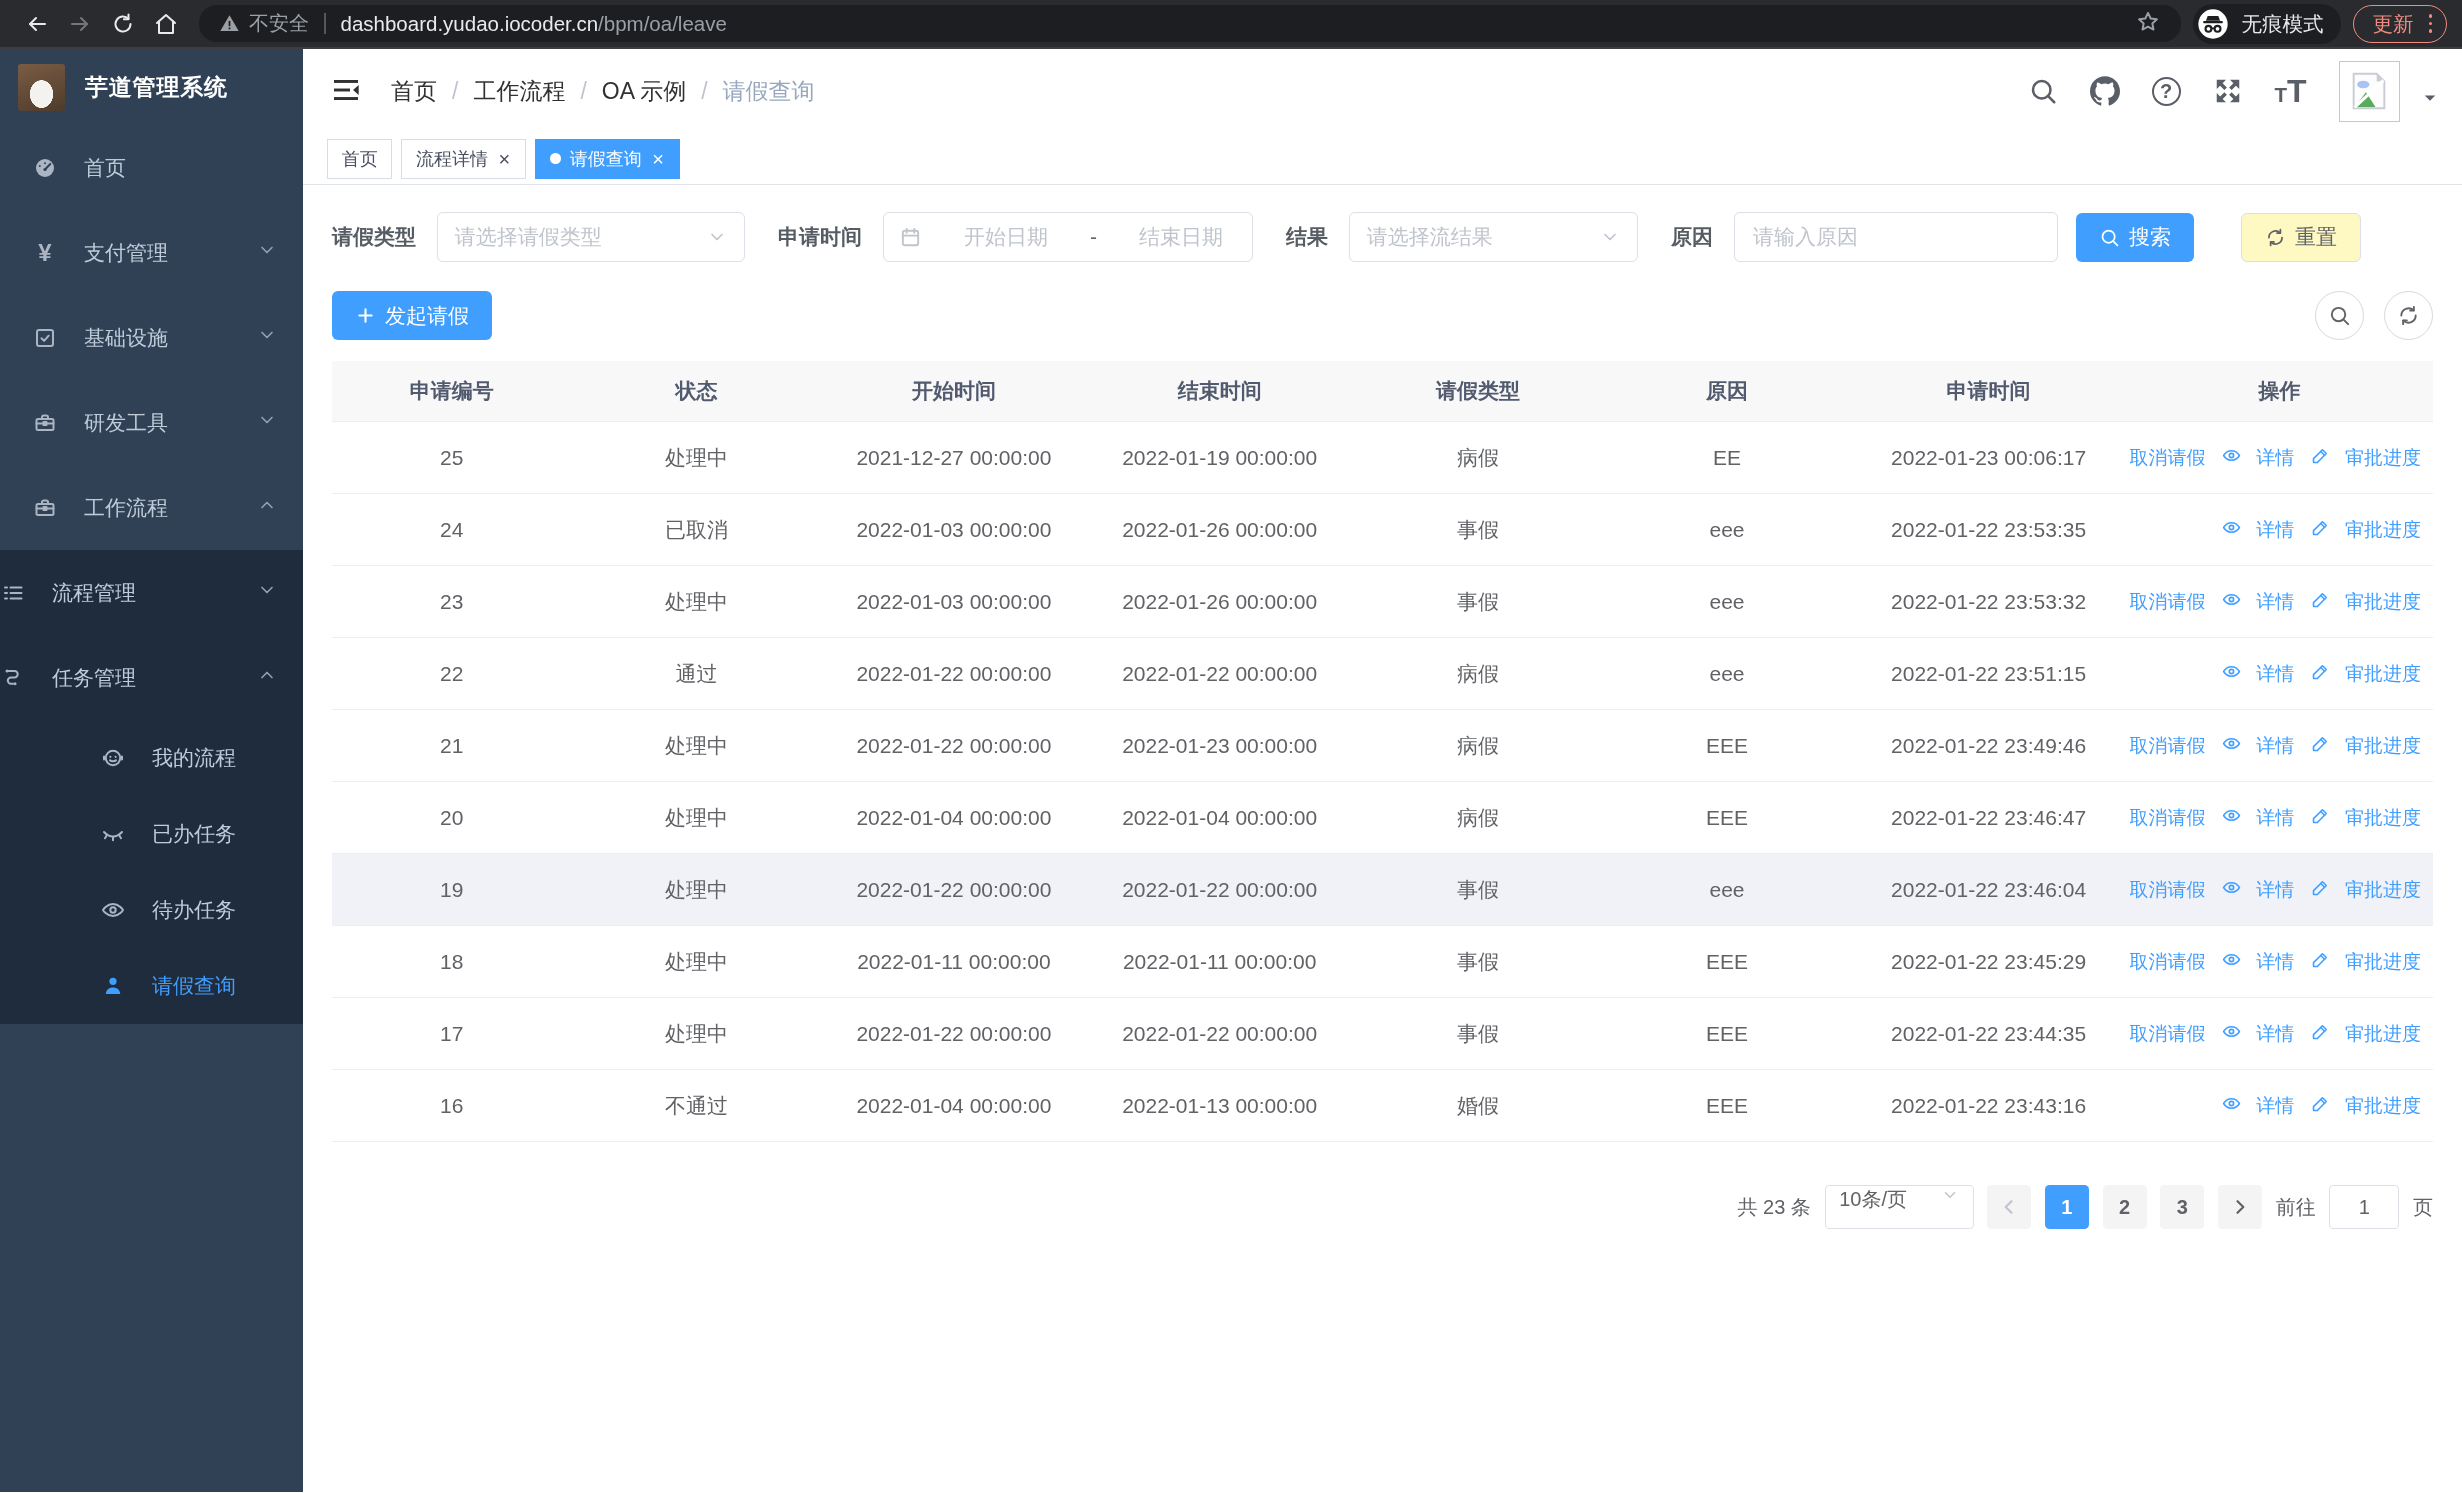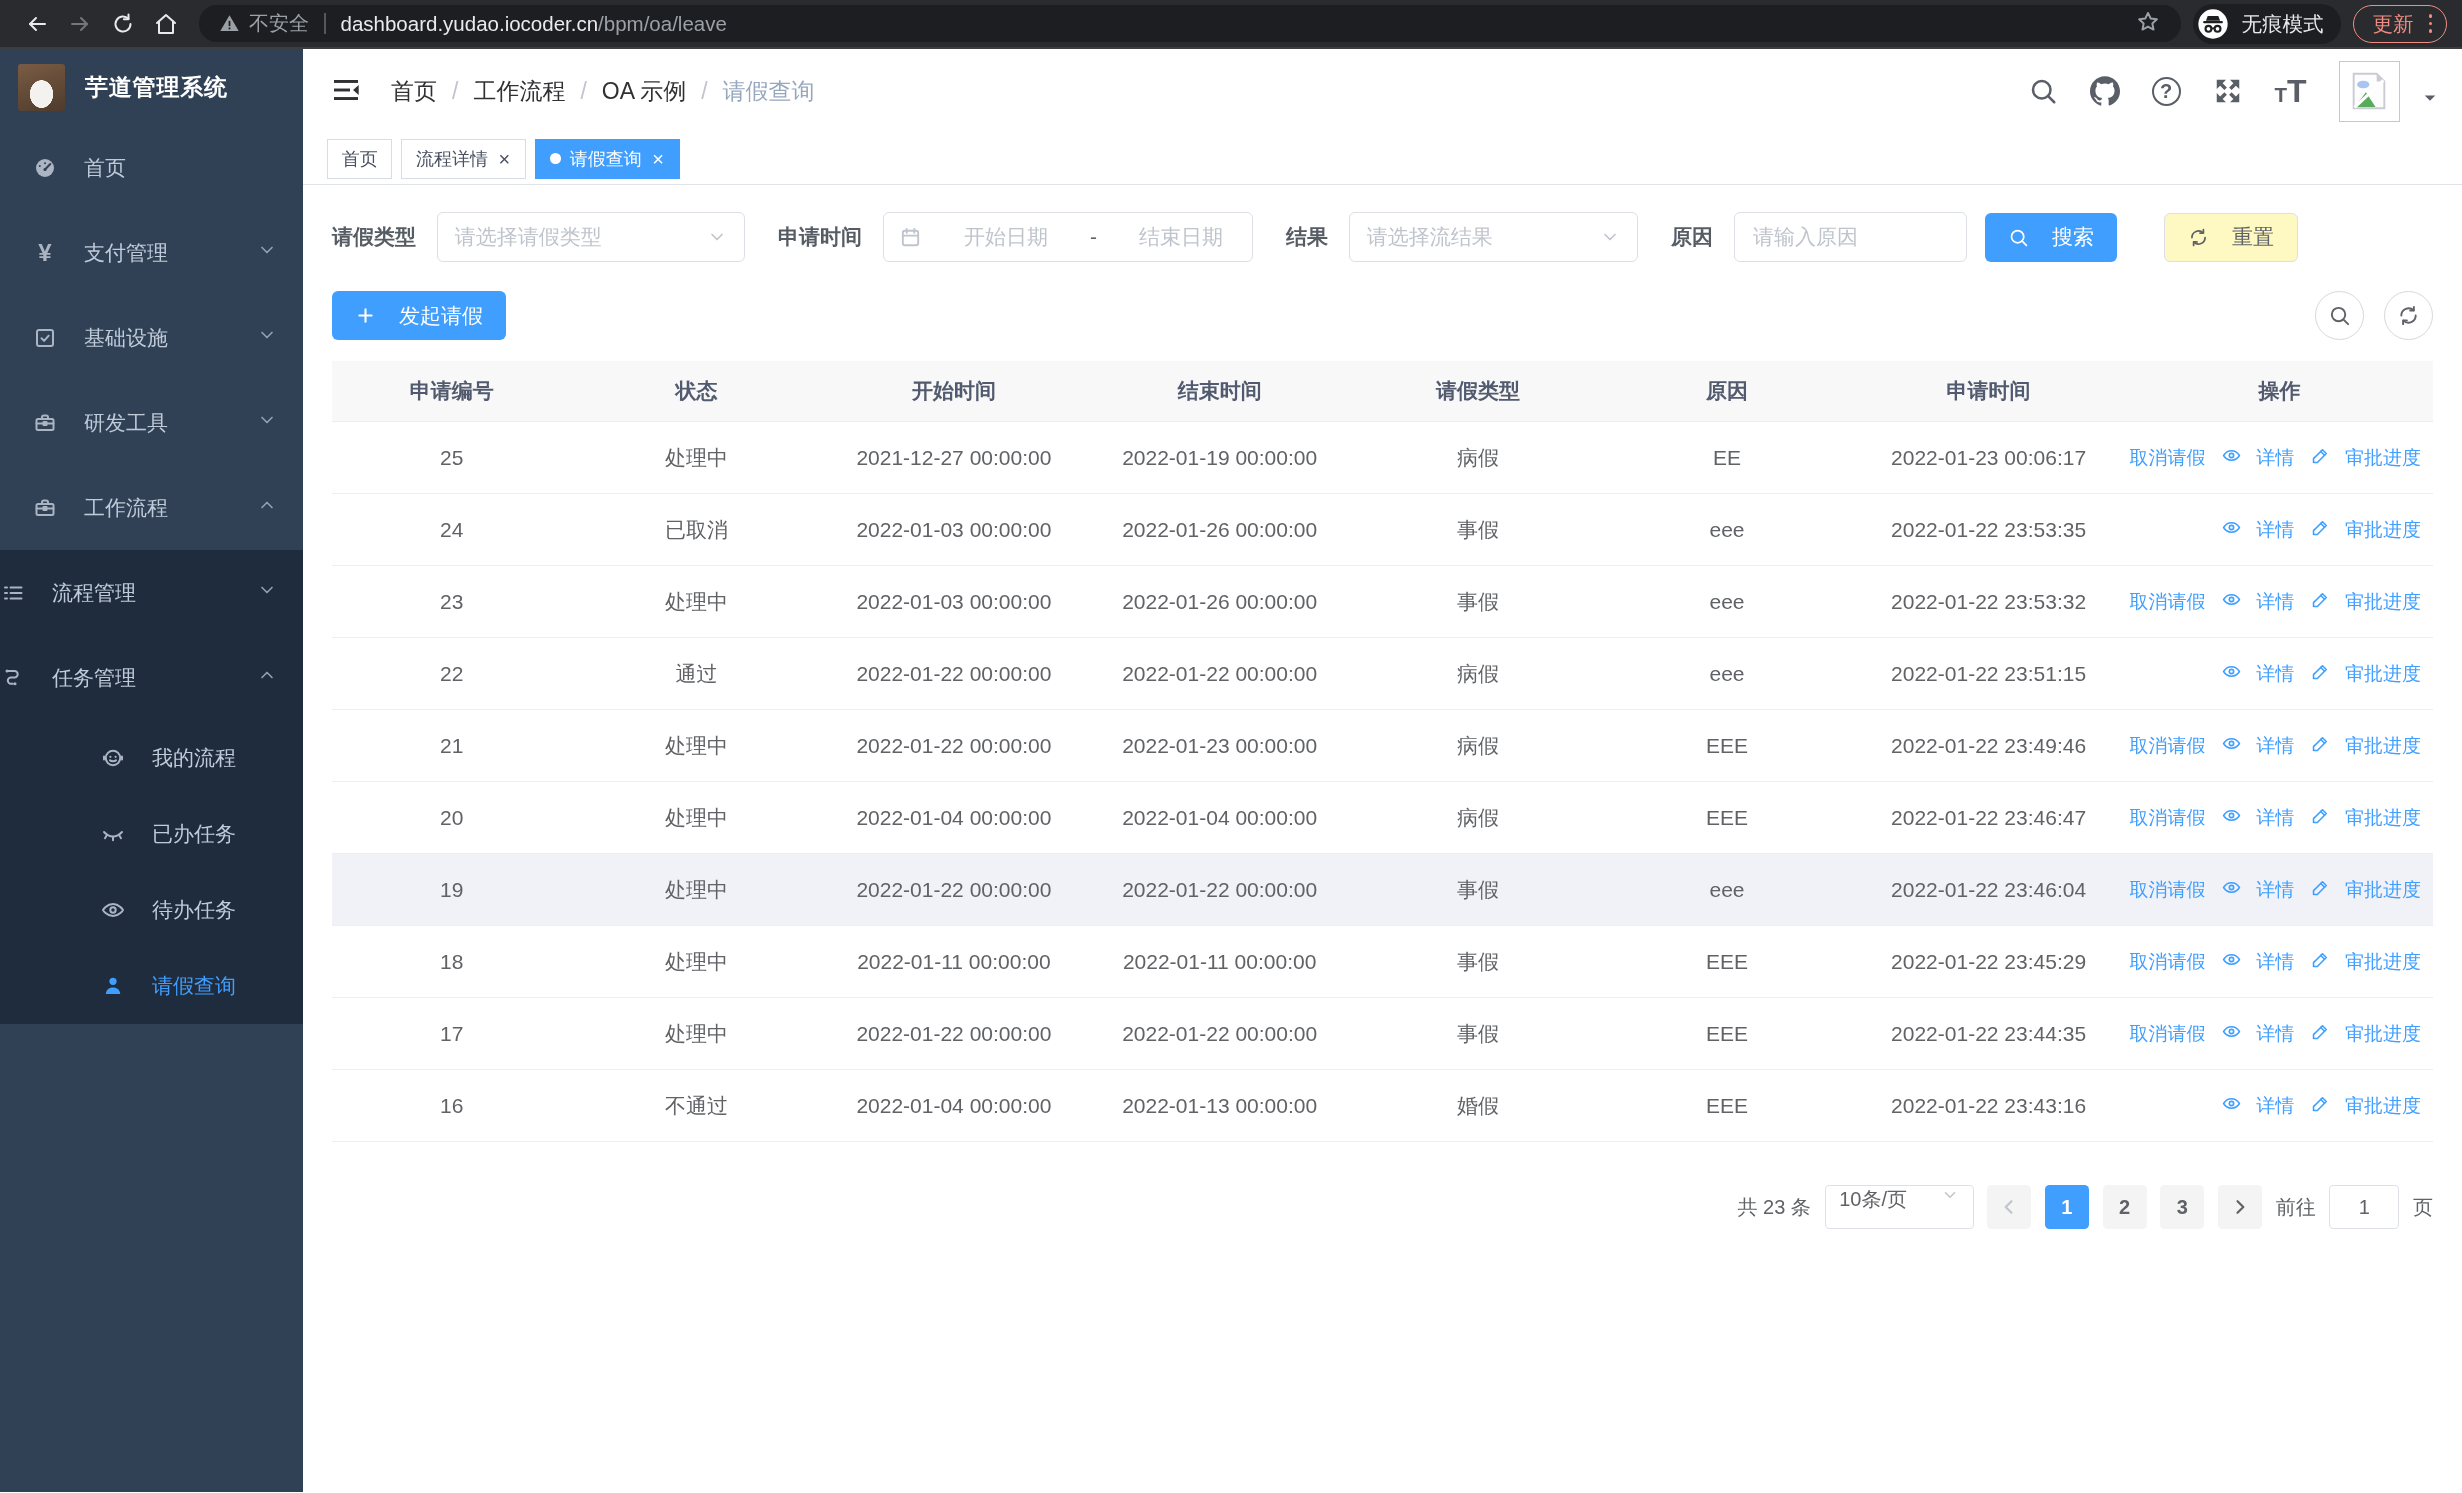--- a/index.html
+++ b/index.html
@@ -96,26 +96,26 @@
   .sel{padding:0 16.7px;justify-content:space-between;cursor:pointer}
   .sel .chev{color:#c0c4cc;display:flex}
   .sel .chev svg{width:20px;height:20px}
   .sel-type{width:308px}
   .sel-result{width:289px}
   .daterange{width:370px;padding:0 15px;gap:28px}
   .daterange .cal{color:#c0c4cc;display:flex}
   .daterange .cal svg{width:23px;height:23px}
   .daterange .ph{flex:1;text-align:center;white-space:nowrap}
   .daterange .dash{color:#606266}
-  input.text-input{width:233px;height:50px;border:1.5px solid #dcdfe6;border-radius:6px;
+  input.text-input{width:324px;height:50px;border:1.5px solid #dcdfe6;border-radius:6px;
         padding:0 18px;font-size:21px;color:#606266;outline:none;
         font-family:"Liberation Sans","DejaVu Sans",sans-serif}
   input.text-input::placeholder{color:#bfc4cc}
   .btn{height:49px;border-radius:6px;font-size:21px;display:inline-flex;align-items:center;
-       gap:23px;padding:0 23px;border:none;cursor:pointer;white-space:nowrap;
+       gap:9px;padding:0 23px;border:none;cursor:pointer;white-space:nowrap;
        font-family:inherit}
   .btn .bic{display:flex}.btn .bic svg{width:21px;height:21px}
   .btn-primary{background:#409eff;color:#fff}
   .btn-plain{background:#fef9c3;border:1.5px solid #dcdfe6;color:#606266}
   .btn-search{margin-left:18px}
   .btn-reset{margin-left:47px}
 
   .toolbar-row{display:flex;align-items:center;margin-top:29px}
   .circle-btns{margin-left:auto;display:flex;gap:20px}
   .circle-btn{width:49px;height:49px;border-radius:50%;border:1.5px solid #d5d8de;background:#fff;

